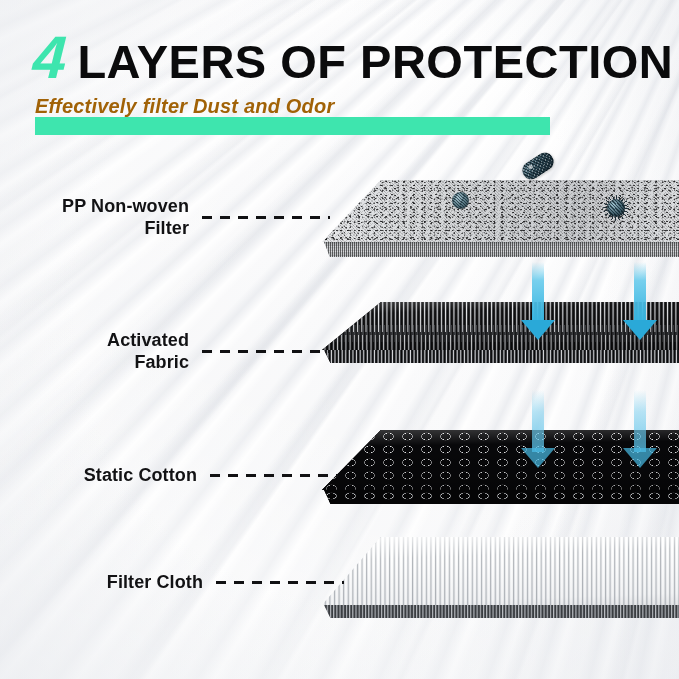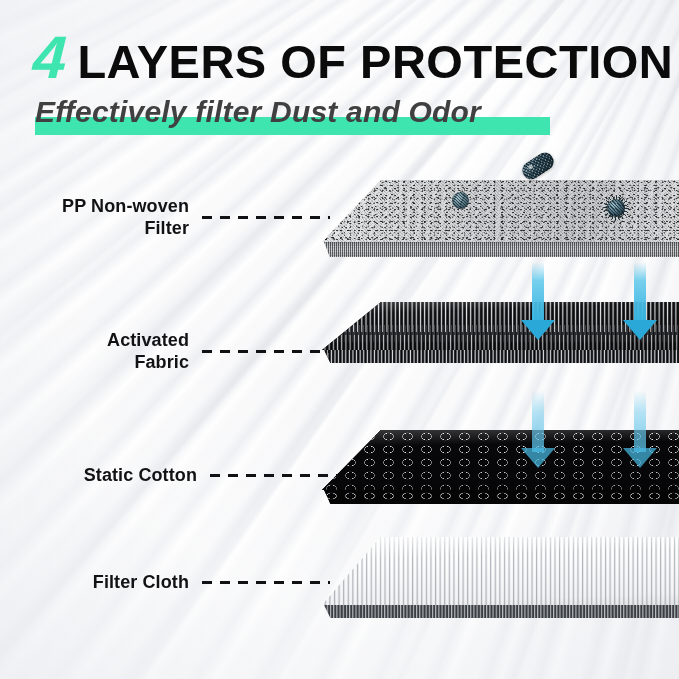--- a/index.html
+++ b/index.html
@@ -108,25 +108,25 @@
     left: 0;
     top: 21px;
     width: 515px;
     height: 18px;
     background: #3ee5ae;
     z-index: 1;
   }
   .subtitle-text {
     position: relative;
     z-index: 2;
-    font-size: 30px;
+    font-size: 20px;
     font-weight: 700;
     font-style: italic;
     letter-spacing: 0.2px;
-    color: #404040;
+    color: #a16207;
     line-height: 1.05;
   }
 
   
   .label {
     position: absolute;
     z-index: 25;
     display: flex;
     align-items: center;
     white-space: nowrap;
@@ -146,21 +146,21 @@
     margin-left: 13px;
     background-image: linear-gradient(to right, #111113 0 10px, rgba(0,0,0,0) 10px 18px);
     background-size: 18px 3px;
     background-repeat: repeat-x;
   }
 
   
   #label-1 { left: 0px;  top: 196px; width: 330px; justify-content: flex-end; }
   #label-2 { left: 0px;  top: 330px; width: 330px; justify-content: flex-end; }
   #label-3 { left: 0px;  top: 465px; width: 330px; justify-content: flex-end; padding-left: 8px; }
-  #label-4 { left: 0px;  top: 572px; width: 330px; justify-content: flex-end; }
+  #label-4 { left: 0px;  top: 572px; width: 330px; justify-content: flex-end; padding-left: 14px; }
 
   #label-1 .dashline { width: 128px; }
   #label-2 .dashline { width: 128px; }
   #label-3 .dashline { width: 128px; }
   #label-4 .dashline { width: 128px; }
 
   
   .slab {
     position: absolute;
     z-index: 15;

